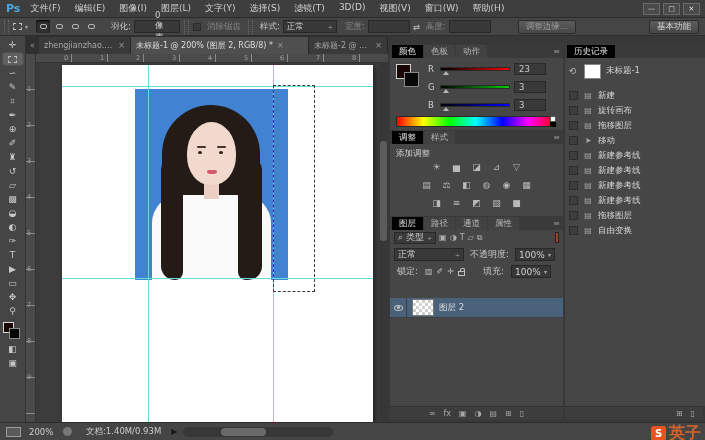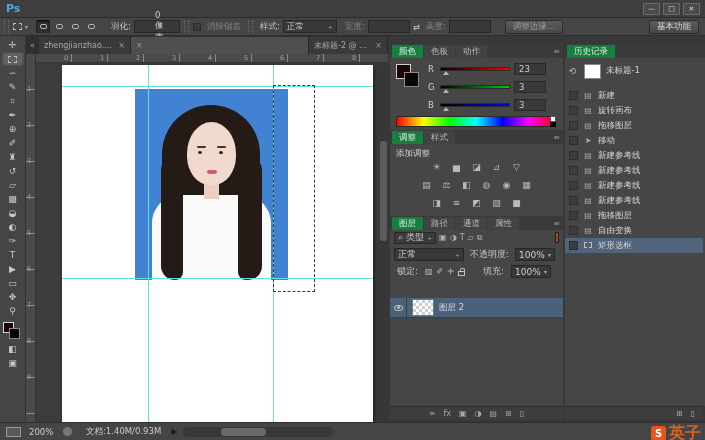--- a/index.html
+++ b/index.html
@@ -92,21 +92,21 @@
   .selection{position:absolute;left:211px;top:20px;width:42px;height:207px;border:1px dashed #3a3a3a;}
   .vscroll{position:absolute;right:0;top:9px;width:9px;height:359px;background:#373737;}
   .vscroll .thumb{position:absolute;left:1px;top:78px;width:7px;height:100px;background:#5c5c5c;border-radius:3px;}
 
   
   .panelzone{position:absolute;left:388px;top:36px;width:317px;height:386px;background:#383838;}
   .colA{position:absolute;left:2px;top:8px;width:173px;}
   .colB{position:absolute;left:177px;top:8px;width:150px;}
   .ptabs{height:14px;background:#3a3a3a;display:flex;align-items:flex-end;gap:1px;padding-left:2px;position:relative;}
   .ptab{height:13px;padding:0 7px;background:#424242;color:#b8b8b8;display:flex;align-items:center;font-size:8.5px;}
-  .ptab.active{background:#15803d;color:#e4e4e4;}
+  .ptab.active{background:#000000;color:#e4e4e4;}
   .pmenu{position:absolute;right:3px;top:3px;color:#9a9a9a;font-size:8px;}
   .pbody{background:#464646;position:relative;}
 
   
   .cswatches{position:absolute;left:6px;top:6px;width:26px;height:26px;}
   .cfg{position:absolute;left:0;top:0;width:15px;height:15px;background:#1a0404;border:1px solid #cfcfcf;}
   .cbg{position:absolute;left:8px;top:8px;width:15px;height:15px;background:#070707;border:1px solid #8a8a8a;}
   .chrow{position:absolute;left:38px;width:128px;height:14px;display:flex;align-items:center;gap:4px;}
   .chlabel{width:8px;color:#cfcfcf;font-size:8.5px;}
   .chtrack{width:70px;height:4px;border:1px solid #2a2a2a;position:relative;}
@@ -181,20 +181,33 @@
             border-radius:3px;display:flex;align-items:center;justify-content:center;}
   .wm-text{color:#d4632a;font-size:16px;font-weight:bold;}
 </style>
 </head>
 <body>
 
 <div class="app">
 
   <div class="titlebar">
     <span class="ps-logo">Ps</span>
+    <div class="menus">
+      <span>文件(F)</span>
+      <span>编辑(E)</span>
+      <span>图像(I)</span>
+      <span>图层(L)</span>
+      <span>文字(Y)</span>
+      <span>选择(S)</span>
+      <span>滤镜(T)</span>
+      <span>3D(D)</span>
+      <span>视图(V)</span>
+      <span>窗口(W)</span>
+      <span>帮助(H)</span>
+    </div>
     <div class="winctrl">
       <span>—</span>
       <span>□</span>
       <span>✕</span>
     </div>
   </div>
 
   <div class="optionsbar">
     <span class="grip"></span>
     <span class="tool-preset">
@@ -224,21 +237,21 @@
     <span class="opt-label">样式:</span>
     <span class="dropdown" style="width:54px">
       <span>正常</span>
       <span class="dd-arrow">÷</span>
     </span>
     <span class="opt-label dim" style="margin-left:8px">宽度:</span>
     <span class="field" style="width:26px"></span>
     <span class="opt-label">⇄</span>
     <span class="opt-label dim">高度:</span>
     <span class="field" style="width:26px"></span>
-    <span class="btn" style="margin-left:14px">调整边缘…</span>
+    <span class="btn" style="margin-left:27px">调整边缘…</span>
     <span class="btn light" style="margin-left:auto;margin-right:6px">基本功能</span>
   </div>
 
   <div class="toolbar">
     <span class="tool">
         <span>✛</span>
       </span>
     <span class="tool active">
         <span class="mrq-ico"></span>
       </span>
@@ -308,20 +321,21 @@
       </span>
   </div>
 
   <div class="tabbar">
     <span class="collapse">«</span>
     <div class="doc-tab" style="width:92px">
       <span class="lbl">zhengjianzhao.jpg …</span>
       <span class="tab-close">×</span>
     </div>
     <div class="doc-tab active" style="width:178px">
+      <span class="lbl">未标题-1 @ 200% (图层 2, RGB/8) *</span>
       <span class="tab-close">×</span>
     </div>
     <div class="doc-tab" style="width:79px">
       <span class="lbl">未标题-2 @ 100%(…</span>
       <span class="tab-close">×</span>
     </div>
   </div>
 
   <div class="viewport">
     <div class="ruler-corner"></div>
@@ -565,25 +579,20 @@
         <div class="histrow" style="top:150px">
           <span class="histchk"></span>
           <span class="histico">▤</span>
           <span class="histlbl">拖移图层</span>
         </div>
         <div class="histrow" style="top:165px">
           <span class="histchk"></span>
           <span class="histico">▤</span>
           <span class="histlbl">自由变换</span>
         </div>
-        <div class="histrow sel" style="top:180px">
-          <span class="histchk"></span>
-          <span class="histico"><span class="mrq-ico"></span></span>
-          <span class="histlbl">矩形选框</span>
-        </div>
       </div>
       <div class="pbottom" style="width:138px;justify-content:flex-end;padding-right:8px">
         <span>⊞</span>
         <span>▯</span>
       </div>
     </div>
   </div>
 
   <div class="statusbar">
     <span class="smode"></span>

